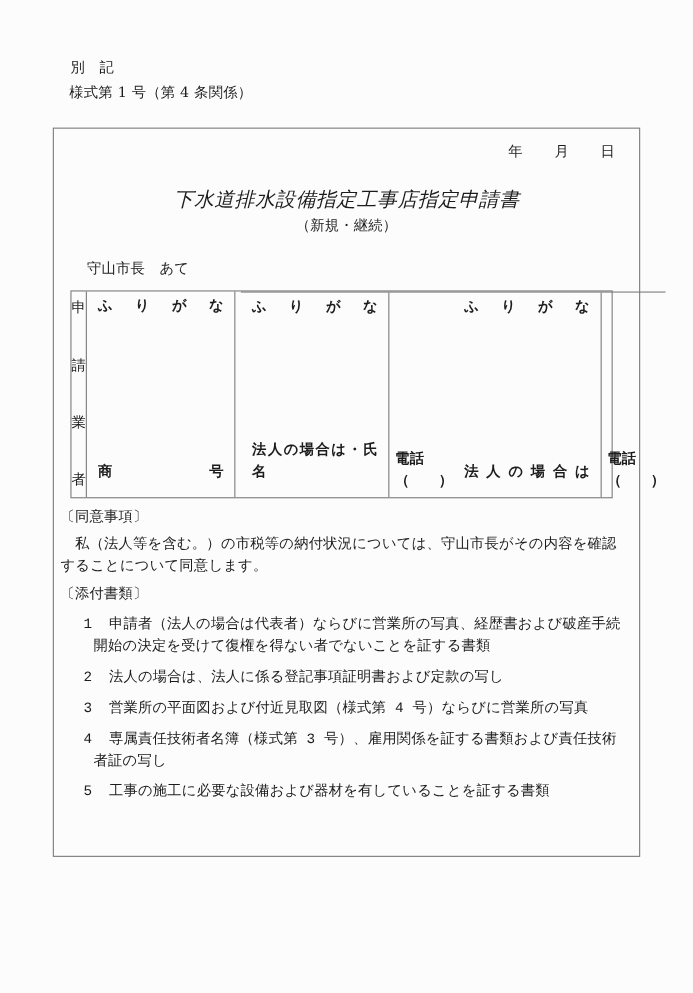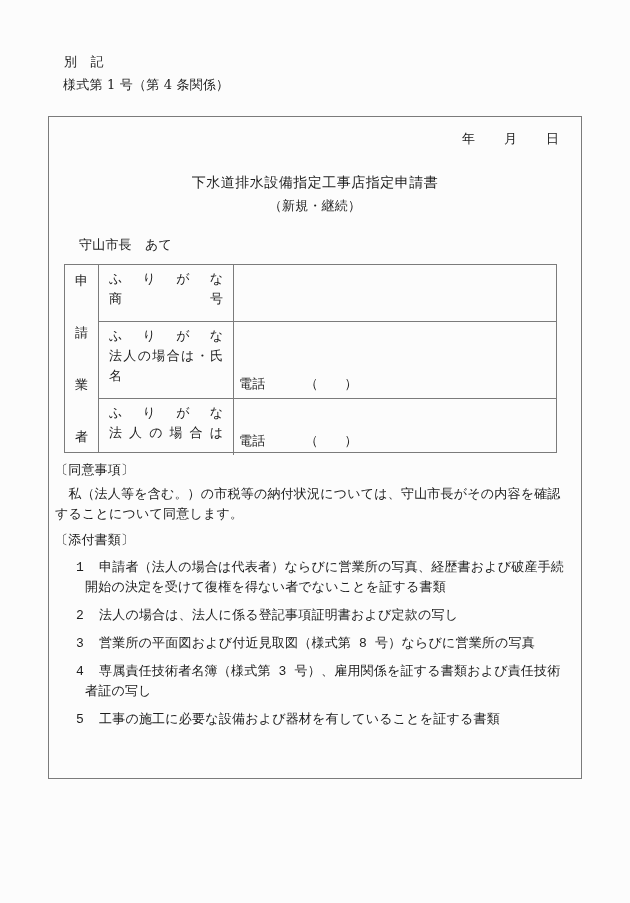--- a/index.html
+++ b/index.html
@@ -43,22 +43,23 @@
     top: 12px;
     right: 21px;
     letter-spacing: 1px;
   }
   .doc-title {
     position: absolute;
     top: 55px;
     left: 0;
     width: 100%;
     text-align: center;
-    font-size: 14px;
+    font-size: 18px;
     letter-spacing: 0.5px;
+    font-style: italic;
   }
   .doc-subtitle {
     position: absolute;
     top: 79px;
     left: 0;
     width: 100%;
     text-align: center;
     font-size: 13px;
   }
   .addressee {
@@ -83,21 +84,22 @@
     box-sizing: border-box;
     display: flex;
     flex-direction: column;
     justify-content: space-between;
     align-items: center;
     padding: 6px 0 5px 0;
   }
   .rows-col {
     flex: 1;
     display: flex;
-    flex-direction: column;
+    flex-direction: row;
+    font-weight: bold;
   }
   .t-row {
     flex: 1;
     display: flex;
     border-top: 1px solid #7b7b7b;
     box-sizing: border-box;
   }
   .t-row:first-child { border-top: none; }
   .label-cell {
     width: 135px;
@@ -214,21 +216,21 @@
       <div class="section-heading attachments-heading">〔添付書類〕</div>
 
       <div class="attachment-list">
         <div class="attachment-item">
           <span class="num">1</span><span>申請者（法人の場合は代表者）ならびに営業所の写真、経歴書および破産手続開始の決定を受けて復権を得ない者でないことを証する書類</span>
         </div>
         <div class="attachment-item">
           <span class="num">2</span><span>法人の場合は、法人に係る登記事項証明書および定款の写し</span>
         </div>
         <div class="attachment-item">
-          <span class="num">3</span><span>営業所の平面図および付近見取図（様式第 8 号）ならびに営業所の写真</span>
+          <span class="num">3</span><span>営業所の平面図および付近見取図（様式第 4 号）ならびに営業所の写真</span>
         </div>
         <div class="attachment-item">
           <span class="num">4</span><span>専属責任技術者名簿（様式第 3 号）、雇用関係を証する書類および責任技術者証の写し</span>
         </div>
         <div class="attachment-item">
           <span class="num">5</span><span>工事の施工に必要な設備および器材を有していることを証する書類</span>
         </div>
       </div>
     </div>
 

